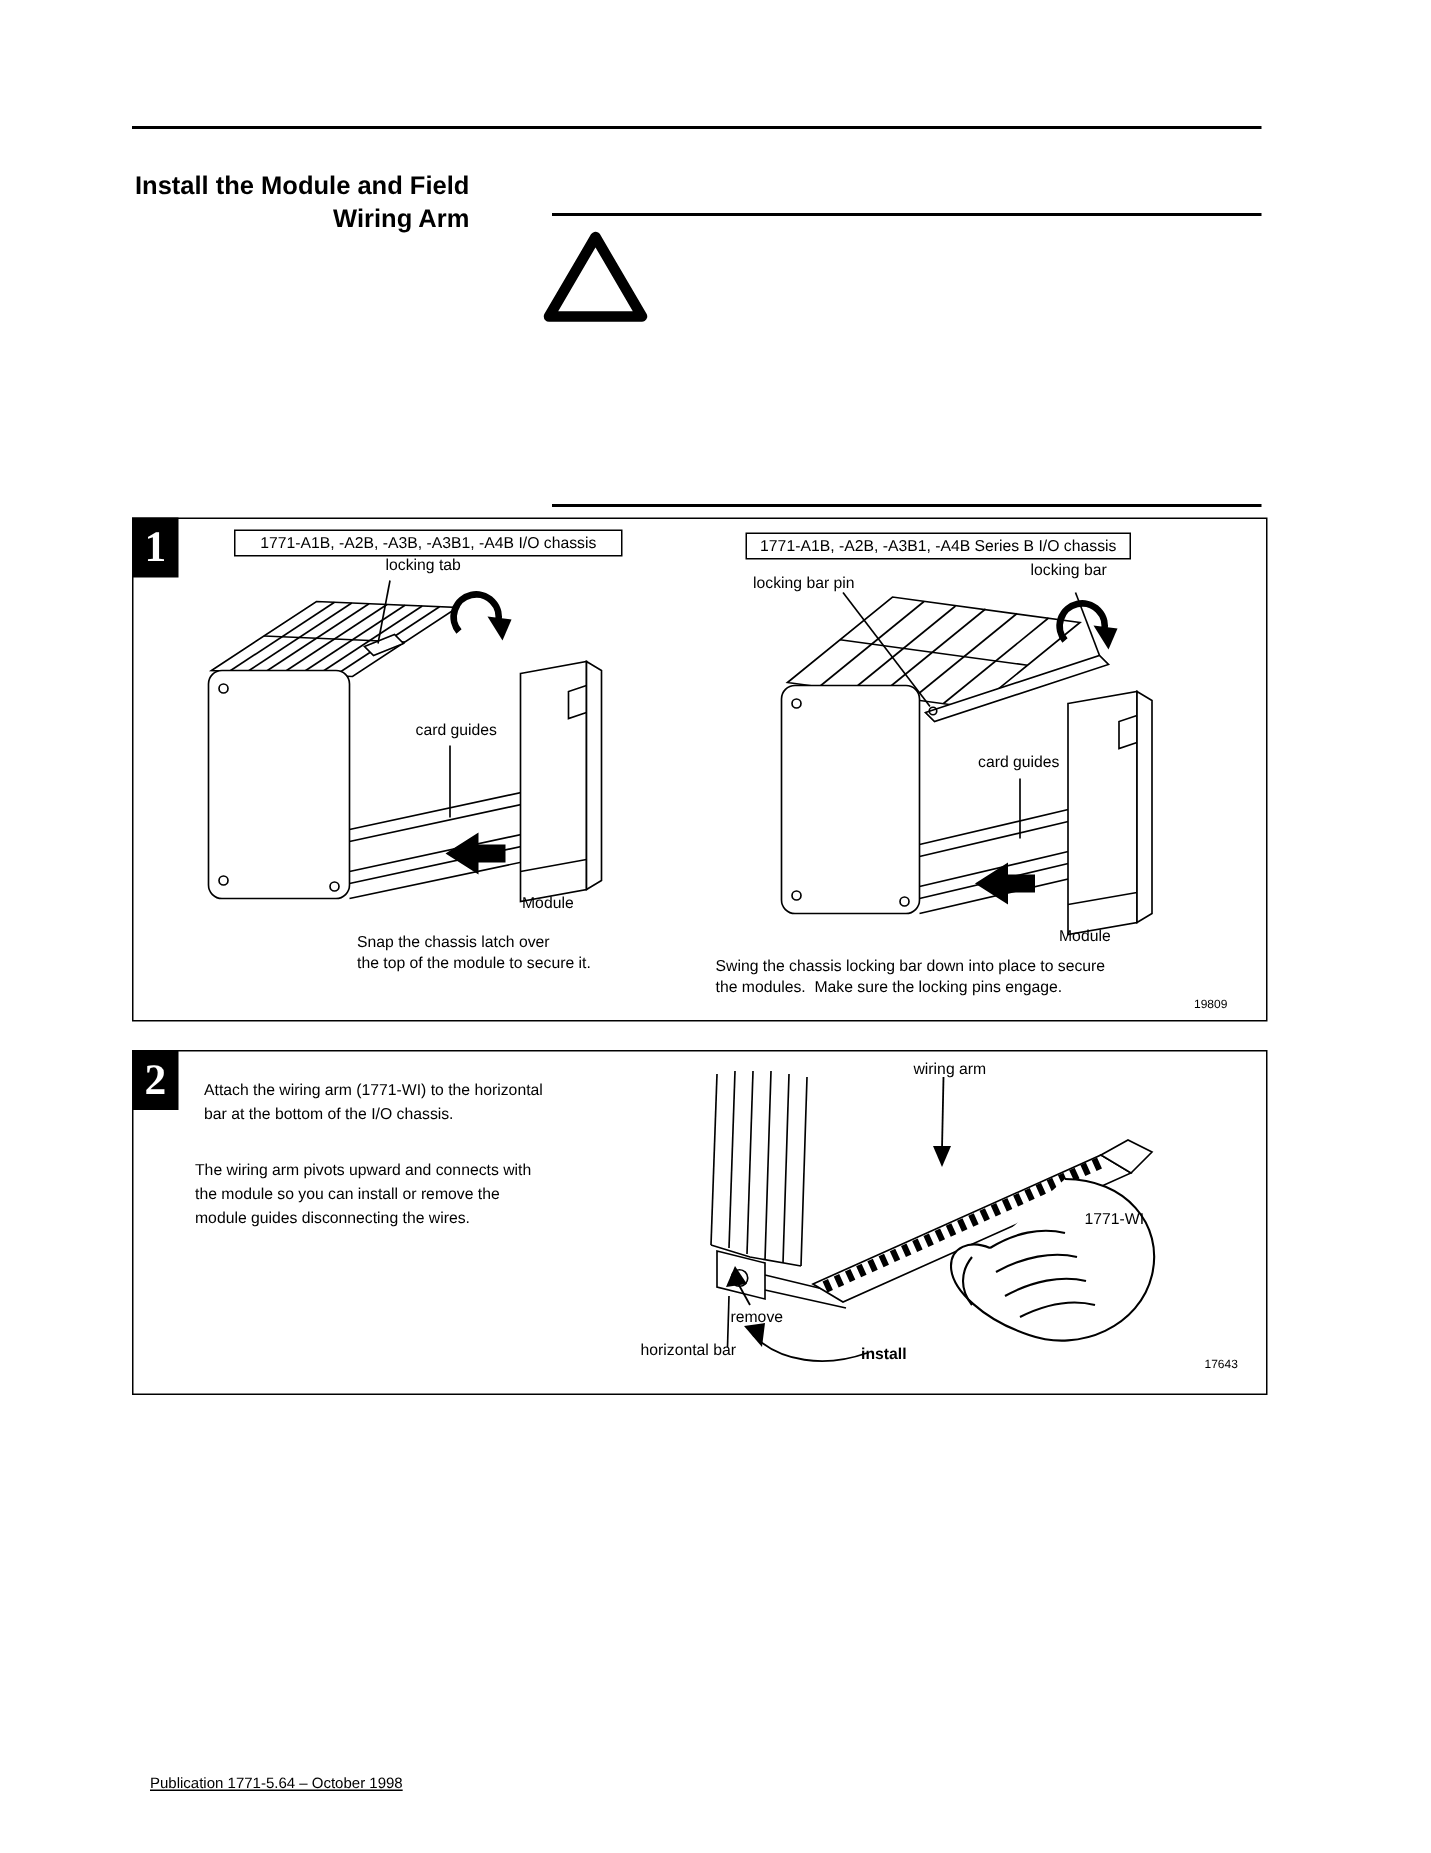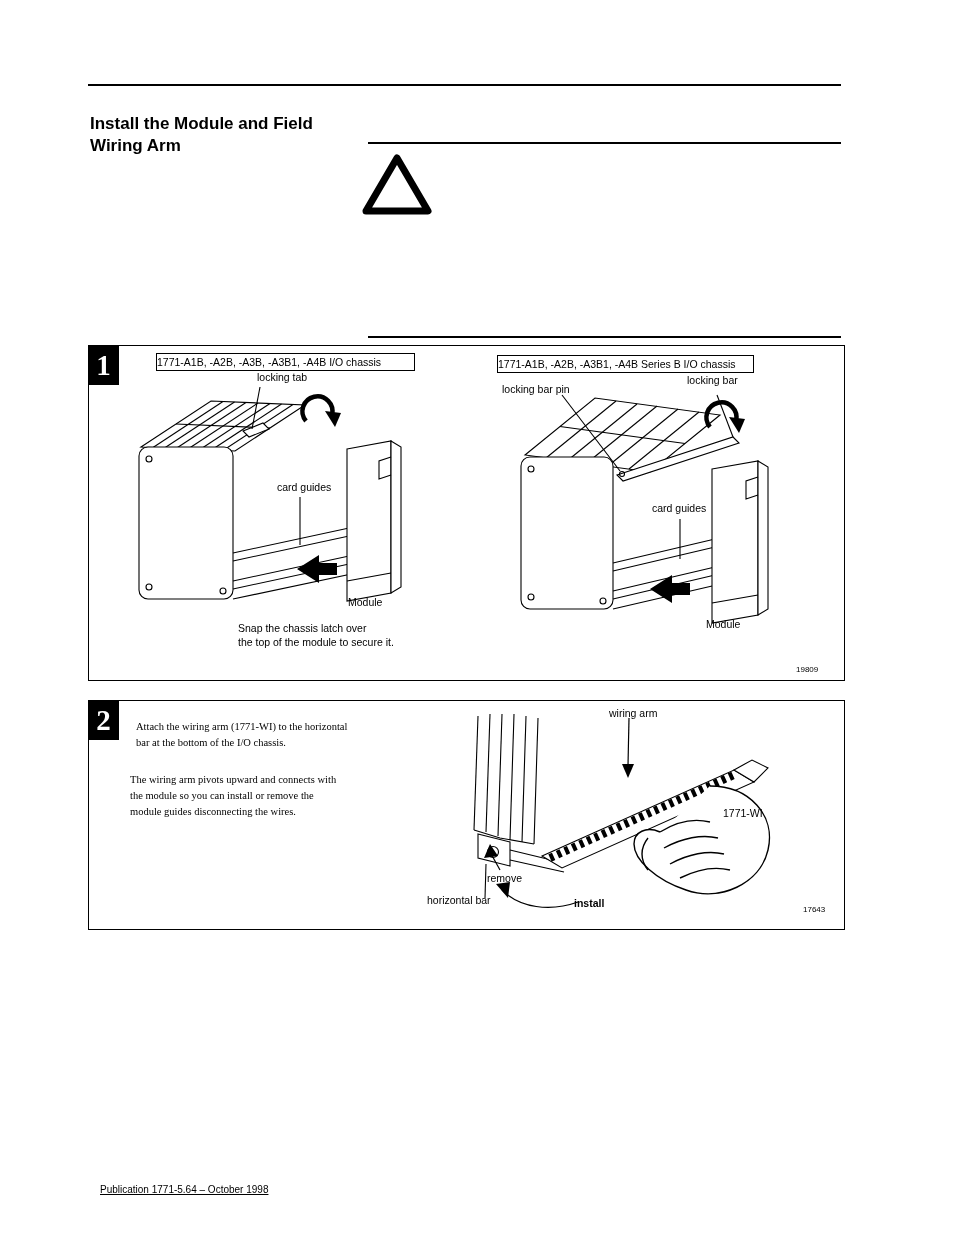--- a/index.html
+++ b/index.html
@@ -2,35 +2,35 @@
 <html><head>
 <meta charset="utf-8">
 <style>
   * { margin:0; padding:0; box-sizing:border-box; }
   html,body { background:#ffffff; }
   #page {
     position:relative; width:954px; height:1235px; background:#ffffff;
     font-family:"Liberation Sans", sans-serif; color:#000; overflow:hidden;
   }
   .rule { position:absolute; background:#000; }
-  .heading { position:absolute; left:90px; top:113px; font-size:17px; font-weight:bold; line-height:22px; }
+  .heading { position:absolute; left:90px; top:113px; font-size:17px; font-weight:bold; line-height:22px;text-align:right; }
   .stepbox { position:absolute; border:1.3px solid #000; background:transparent; z-index:0; }
   .stepnum {
     position:absolute; width:31px; height:40px; background:#000; color:#fff;
     font-family:"Liberation Serif", serif; font-weight:bold; font-size:29px;
     display:flex; align-items:center; justify-content:center; z-index:3;
   }
   .labelbox {
     position:absolute; border:1px solid #000; font-size:10.5px; line-height:16px;
-    text-align:left; white-space:nowrap; z-index:2; background:#fff;
+    text-align:center; white-space:nowrap; z-index:2; background:#fff;
   }
   .lbl { position:absolute; font-size:10.5px; line-height:13px; white-space:pre; z-index:2; }
   .cap { position:absolute; font-size:10.5px; line-height:13.5px; z-index:2; }
   .cap div { white-space:pre; }
-  .para { position:absolute; font-size:10.5px; line-height:16px; z-index:2;font-family:Liberation Serif, serif; }
+  .para { position:absolute; font-size:10.5px; line-height:16px; z-index:2; }
   .para div { white-space:pre; }
   .fig { position:absolute; font-size:8px; z-index:2; }
   .bold { font-weight:bold; }
   .diagram { position:absolute; z-index:1; }
   .footer { position:absolute; left:100px; top:1184px; font-size:10px; z-index:2;text-decoration:underline; }
 </style>
 </head>
 <body>
 
 <div id="page">
@@ -101,20 +101,24 @@
     <polygon points="212,178 194,178 194,170 172,184 194,198 194,190 212,190" fill="#000"></polygon>
     <path d="M181,36 A15,15 0 1 1 207,30" stroke="#000" stroke-width="4.5" fill="none"></path>
     <polygon points="200,26 216,28 210,42" fill="#000"></polygon>
   </svg>
 
   <div class="labelbox" style="left:497px;top:355px;width:257px">1771-A1B, -A2B, -A3B1, -A4B Series B I/O chassis</div>
   <div class="lbl" style="left:502px;top:383px">locking bar pin</div>
   <div class="lbl" style="left:687px;top:374px">locking bar</div>
   <div class="lbl" style="left:652px;top:502px">card guides</div>
   <div class="lbl" style="left:706px;top:618px">Module</div>
+  <div class="cap" style="left:477px;top:638px">
+    <div>Swing the chassis locking bar down into place to secure</div>
+    <div>the modules.  Make sure the locking pins engage.</div>
+  </div>
   <div class="fig" style="left:796px;top:665px">19809</div>
 
   <svg class="diagram" style="left:505px;top:393px" width="300" height="250" viewBox="0 0 300 250">
     <g stroke="#000" fill="none" stroke-width="1.1">
 
       <polygon points="20,62 90,5 215,22 145,79" fill="#fff"></polygon>
       <line x1="41" y1="65" x2="111" y2="8"></line>
       <line x1="62" y1="68" x2="132" y2="11"></line>
       <line x1="82" y1="70" x2="152" y2="13"></line>
       <line x1="103" y1="73" x2="173" y2="16"></line>

